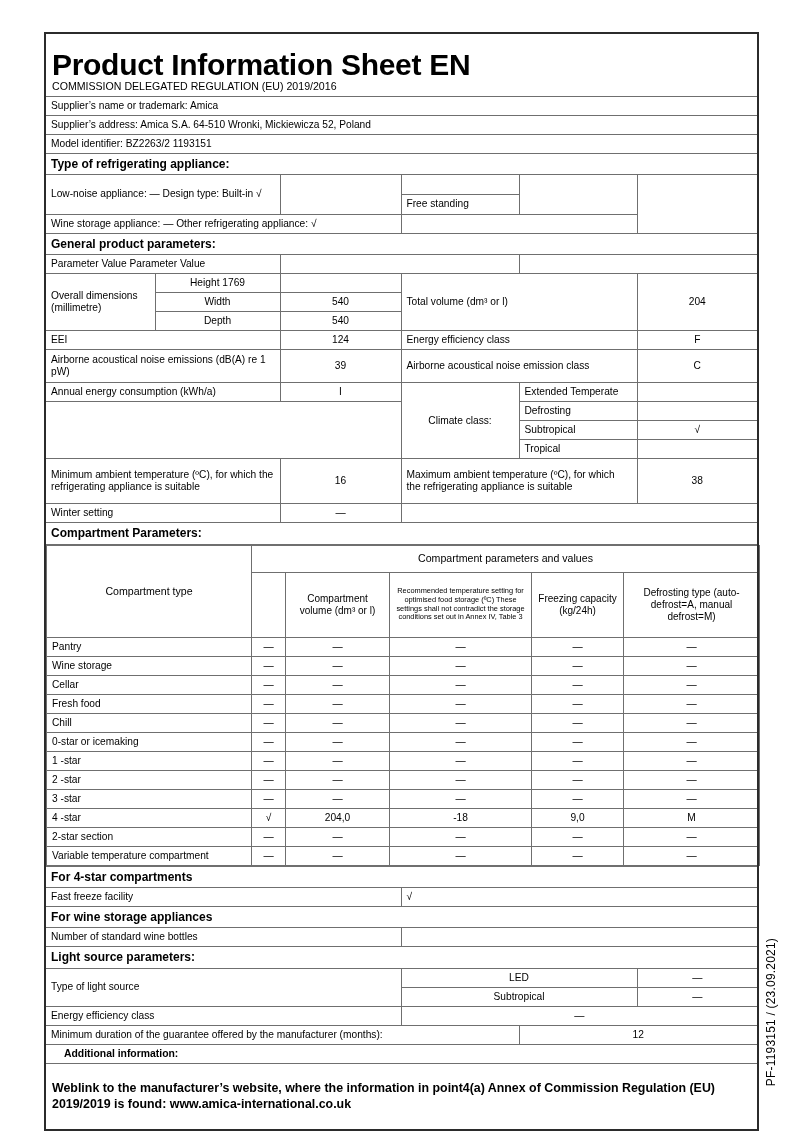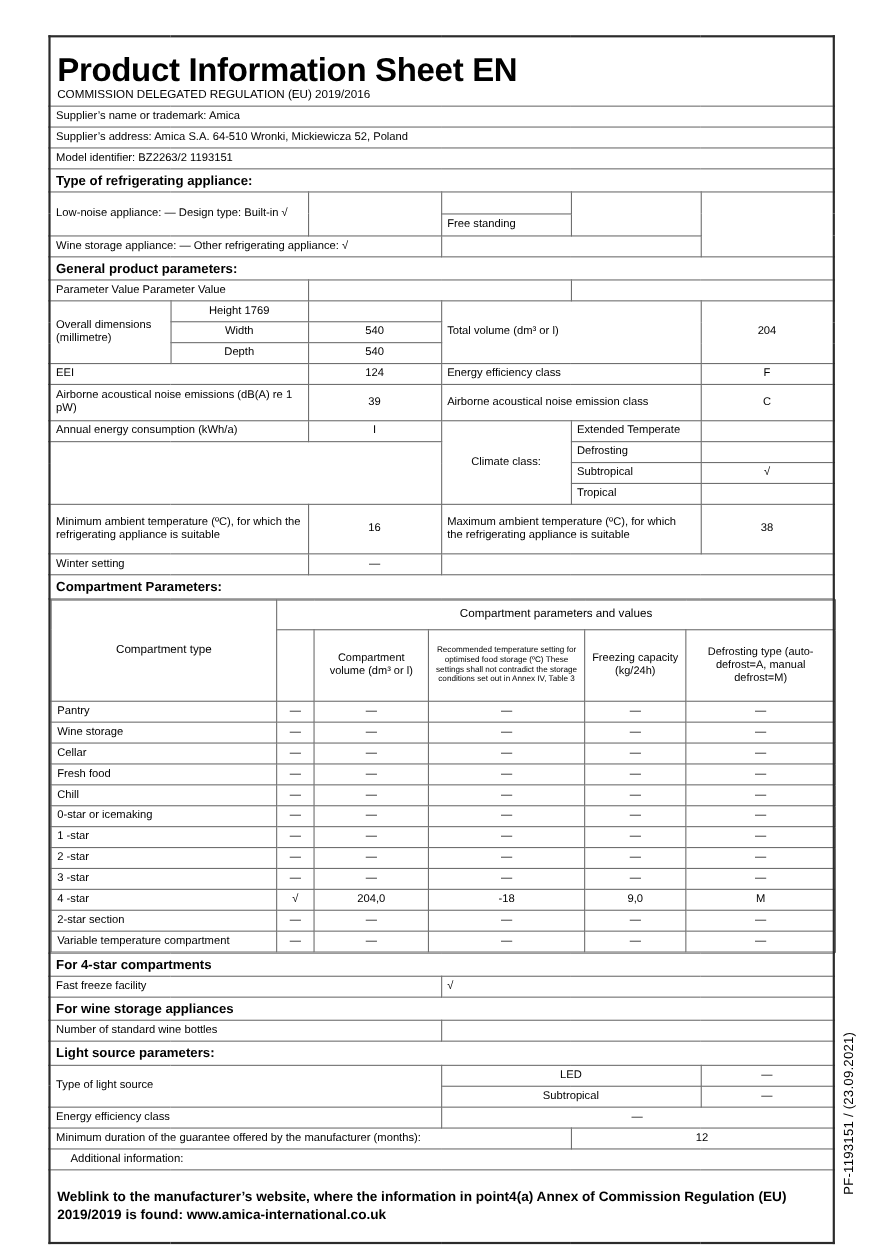--- a/index.html
+++ b/index.html
@@ -20,21 +20,21 @@
   .subtitle{font-size:10.6px;font-weight:normal;padding:0 6px 3px 6px;}
   .hdrcell{font-weight:bold;font-size:12px;}
   .ovf{white-space:nowrap;overflow:visible;}
   .small{font-size:7.4px;line-height:1.16;}
   .mid{font-size:10px;line-height:1.2;}
   .rowh{height:18.5px;}
   .sidetext{position:absolute;left:764px;top:938px;
             transform-origin:left top;transform:rotate(-90deg) translate(-100%,0);
             font-size:12px;white-space:nowrap;letter-spacing:0.2px;}
   .weblink{font-size:12.4px;font-weight:bold;line-height:1.32;padding:16px 6px;}
-  .addinfo{font-size:10.4px;font-weight:normal;padding-left:18px;}
+  .addinfo{font-size:10.4px;font-weight:bold;padding-left:18px;}
 </style>
 </head>
 <body>
 
 <div class="sheet">
 <table class="outer">
   <colgroup>
     <col style="width:110px">
         <col style="width:125px">
         <col style="width:121px">

